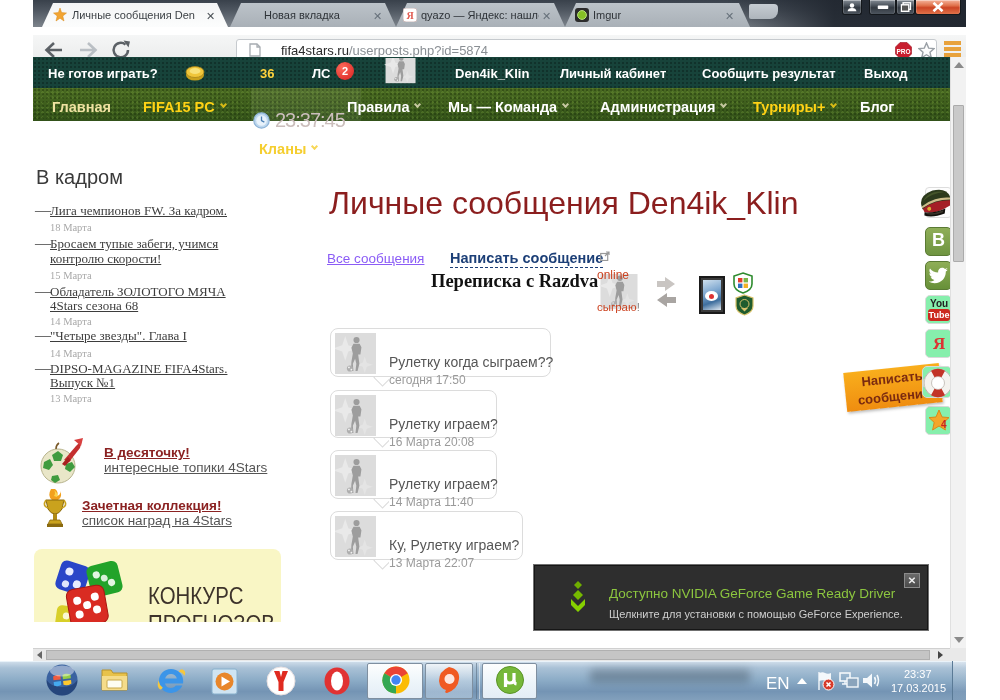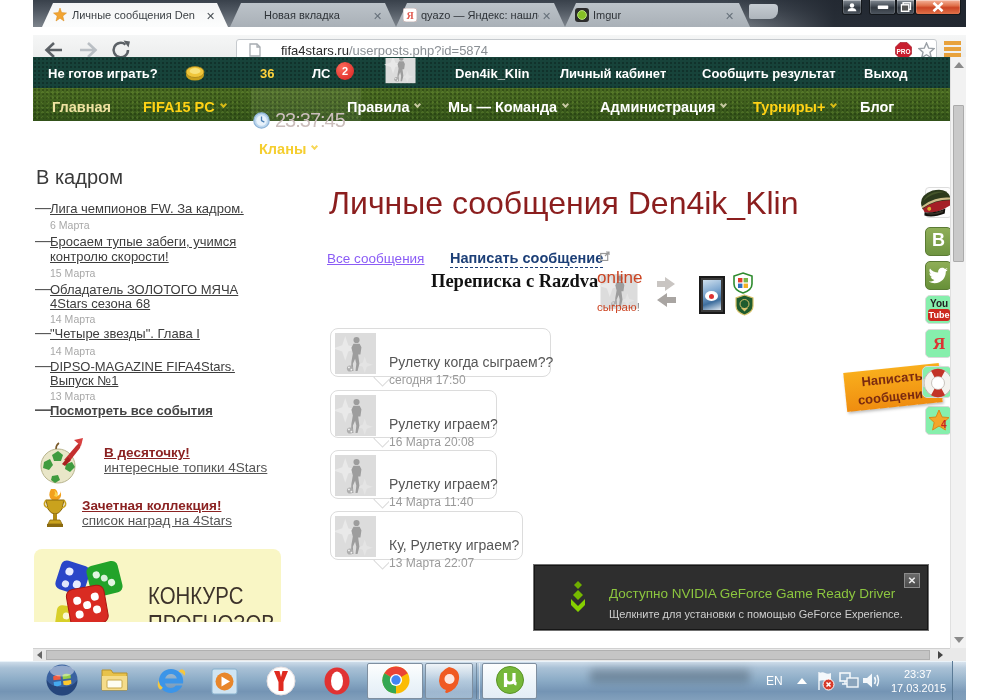--- a/index.html
+++ b/index.html
@@ -48,21 +48,21 @@
 #navbar { position:absolute; left:0; top:31px; width:917px; height:33px;
   background:radial-gradient(rgba(20,40,5,.35) 1px, transparent 1.5px), radial-gradient(rgba(120,160,60,.3) 1px, transparent 1.5px),
   linear-gradient(180deg,#4a6a22 0%,#3f5f1d 45%,#325119 100%);
   background-size:4px 4px, 5px 5px, 100% 100%; background-position:0 0, 2px 2px, 0 0;
   font-size:14.5px; font-weight:bold; }
 #navbar span { position:absolute; top:11px; color:#fff; }
 .caret { display:inline-block; width:5px; height:5px; border-left:2px solid currentColor;
   border-bottom:2px solid currentColor; transform:rotate(-45deg); margin-left:6px; vertical-align:5px; opacity:.8; }
 .slink { color:#3d3d3d; font-size:13px; text-decoration:underline; }
 .sdate { color:#a8a8a8; font-size:10.5px; }
-.sitem { position:absolute; left:2px; width:250px; line-height:19px; }
+.sitem { position:absolute; left:2px; width:250px; line-height:24px;font-family:Liberation Serif, serif; }
 .sitem .dash { color:#555; margin-right:4px; text-decoration:none; display:inline-block; width:11px; }
 .sitem.ind { padding-left:15px; }
 .msg { position:absolute; left:297px; height:49px; background:#fff; border:1px solid #dcdcdc; border-radius:8px; }
 .msg .ava { position:absolute; left:4px; top:4px; width:41px; height:41px; }
 .msg .d { position:absolute; left:58px; top:8px; font-size:12px; color:#9a9a9a; white-space:nowrap;margin-top:36px; }
 .msg .t { position:absolute; left:58px; top:25px; font-size:14px; color:#565656; white-space:nowrap; }
 .tail { position:absolute; left:340px; width:16px; height:10px; overflow:hidden; }
 .tail:before { content:""; position:absolute; left:3px; top:-6px; width:11px; height:11px;
   background:#fff; border:1px solid #dcdcdc; transform:rotate(45deg); }
 .ricon { position:absolute; left:892px; width:27px; height:29px;
@@ -222,33 +222,32 @@
       <svg width="17" height="17" viewBox="0 0 21 21">
           <circle cx="10.5" cy="10.5" r="9.5" fill="#bdd7ee" stroke="#8fb4d8" stroke-width="1.5"></circle>
           <circle cx="10.5" cy="10.5" r="6.5" fill="#e8f2fb"></circle>
           <path d="M10.5 5.5 L10.5 10.5 L14 12.5" stroke="#4a7fb5" stroke-width="1.6" fill="none"></path>
         </svg>
       <span style="position:absolute;left:22px;top:-3px;font-size:20px;color:#cbbebc;letter-spacing:-1px;">23:37:45</span>
     </div>
 
     <div style="position:absolute;left:3px;top:109px;font-size:20px;color:#3a3a3a;">В кадром</div>
     <div class="sitem" style="top:141px;"><span class="dash">—</span><span class="slink">Лига чемпионов FW. За кадром.</span></div>
-    <div class="sitem sdate ind" style="top:159px;">6 Марта</div>
+    <div class="sitem sdate ind" style="top:159px;">18 Марта</div>
     <div class="sitem" style="top:174px;"><span class="dash">—</span><span class="slink">Бросаем тупые забеги, учимся</span></div>
     <div class="sitem ind" style="top:189px;"><span class="slink">контролю скорости!</span></div>
     <div class="sitem sdate ind" style="top:207px;">15 Марта</div>
     <div class="sitem" style="top:222px;"><span class="dash">—</span><span class="slink">Обладатель ЗОЛОТОГО МЯЧА</span></div>
     <div class="sitem ind" style="top:236px;"><span class="slink">4Stars сезона 68</span></div>
     <div class="sitem sdate ind" style="top:253px;">14 Марта</div>
     <div class="sitem" style="top:266px;"><span class="dash">—</span><span class="slink">"Четыре звезды". Глава I</span></div>
     <div class="sitem sdate ind" style="top:285px;">14 Марта</div>
     <div class="sitem" style="top:299px;"><span class="dash">—</span><span class="slink">DIPSO-MAGAZINE FIFA4Stars.</span></div>
     <div class="sitem ind" style="top:313px;"><span class="slink">Выпуск №1</span></div>
     <div class="sitem sdate ind" style="top:330px;">13 Марта</div>
-    <div class="sitem" style="top:343px;font-weight:bold;"><span class="dash">—</span><span class="slink" style="color:#444;">Посмотреть все события</span></div>
 
     <svg style="position:absolute;left:3px;top:381px;" width="48" height="48" viewBox="0 0 48 48">
       <circle cx="22" cy="28" r="17" fill="#e9e6c8" stroke="#b8b48e" stroke-width="1"></circle>
       <path d="M22 13 l5 4 -2 6 -7 0 -2 -6 Z" fill="#3f9b3f"></path>
       <path d="M8 24 l6 -3 3 6 -4 5 -6 -2 Z" fill="#3f9b3f"></path>
       <path d="M30 26 l6 -2 3 5 -5 5 -5 -3 Z" fill="#3f9b3f"></path>
       <path d="M16 38 l6 -1 2 5 -5 3 -4 -3 Z" fill="#3f9b3f"></path>
       <path d="M20 11 q0 -4 3 -6" stroke="#7a5a2a" stroke-width="1.6" fill="none"></path>
       <path d="M28 22 L40 8 L46 2 L44 10 L33 24 Z" fill="#c42f2f"></path>
       <path d="M38 2 L47 0 L45 8 Z" fill="#d84040"></path>
@@ -304,21 +303,21 @@
     <div style="position:absolute;left:294px;top:194px;font-size:13.5px;color:#8b5cf6;text-decoration:underline;">Все сообщения</div>
     <div style="position:absolute;left:417px;top:193px;font-size:14.5px;font-weight:bold;color:#1c3f77;border-bottom:1.5px dashed #1c3f77;padding-bottom:1px;">Написать сообщение</div>
     <svg style="position:absolute;left:567px;top:194px;" width="10" height="10" viewBox="0 0 10 10">
         <rect x="0.7" y="2.5" width="7" height="7" fill="none" stroke="#999" stroke-width="1.2"></rect>
         <path d="M5 5 L9 1 M6 1 L9 1 L9 4" stroke="#999" stroke-width="1.2" fill="none"></path>
       </svg>
     <div style="position:absolute;left:398px;top:214px;font-size:18.5px;font-weight:bold;color:#111;font-family:'Liberation Serif',serif;">Переписка с Razdva</div>
     <svg class="pava" style="position:absolute;left:565px;top:217px;" width="42" height="37" viewBox="0 2 40 36">
         <use href="#avsym"></use>
       </svg>
-    <div style="position:absolute;left:564px;top:211px;font-size:17px;color:#cc4422;">online</div>
+    <div style="position:absolute;left:564px;top:211px;font-size:12px;color:#cc4422;">online</div>
     <div style="position:absolute;left:564px;top:244px;font-size:11.5px;color:#cc4422;">сыграю<span style="color:#888;">!</span></div>
     <svg style="position:absolute;left:622px;top:219px;" width="23" height="33" viewBox="0 0 23 33">
         <path d="M10 1 L20 8 L10 15 L10 11 L2 11 L2 5 L10 5 Z" fill="#c9c5c2"></path>
         <path d="M12 17 L2 24 L12 31 L12 27 L21 27 L21 21 L12 21 Z" fill="#a9a5a2"></path>
       </svg>
     <div style="position:absolute;left:666px;top:219px;width:26px;height:38px;background:#3a3a3a;border:2px solid #1a1a1a;">
       <div style="position:absolute;left:2px;top:2px;width:18px;height:30px;background:linear-gradient(160deg,#cfe0ee 0%,#7fa8d0 40%,#3f6f9e 70%,#dfe8f0 100%);"></div>
       <div style="position:absolute;left:4px;top:13px;width:13px;height:10px;border-radius:50%;background:#fff;"></div>
         <div style="position:absolute;left:8px;top:16px;width:5px;height:5px;border-radius:50%;background:#d33;"></div>
     </div>
@@ -499,21 +498,21 @@
   <div style="position:absolute;left:479px;top:2px;width:1px;height:36px;background:rgba(255,255,255,.5);"></div>
 
   <div class="tbox" style="left:482px;width:55px;background:linear-gradient(180deg,#fdfefe,#eef5fa 50%,#e3edf6);"></div>
   <svg class="tbicon" style="left:495px;top:4px;" width="30" height="30" viewBox="0 0 30 30">
     <circle cx="15" cy="15" r="13.5" fill="#76b83a" stroke="#5a9428" stroke-width="1"></circle>
     <path d="M10.5 8 L10.5 22" stroke="#fff" stroke-width="3.2" fill="none"></path>
     <path d="M10.5 14 Q10.5 18 14.8 18 Q19 18 19 14.5 L19 8" stroke="#fff" stroke-width="3.2" fill="none"></path>
     <path d="M19 15 Q19 18.6 21.5 19" stroke="#fff" stroke-width="3" fill="none"></path>
   </svg>
 
-  <div style="position:absolute;left:766px;top:13px;font-size:12px;color:#fff;">EN</div>
+  <div style="position:absolute;left:766px;top:13px;font-size:17px;color:#fff;">EN</div>
   <div style="position:absolute;left:797px;top:17px;width:0;height:0;border-left:5px solid transparent;border-right:5px solid transparent;border-bottom:6px solid #fff;"></div>
   <svg style="position:absolute;left:815px;top:10px;" width="20" height="20" viewBox="0 0 20 20">
     <path d="M4 1 L4 19" stroke="#e8eef4" stroke-width="1.6"></path>
     <path d="M4 2 Q8 0.5 10 2 Q13 3.5 16 2 L16 10 Q13 11.5 10 10 Q8 8.5 4 10 Z" fill="#f4f8fb"></path>
     <circle cx="13.5" cy="13.5" r="5.5" fill="#d63a2a" stroke="#fff" stroke-width="1"></circle>
     <path d="M11.5 11.5 L15.5 15.5 M15.5 11.5 L11.5 15.5" stroke="#fff" stroke-width="1.6"></path>
   </svg>
   <svg style="position:absolute;left:839px;top:11px;" width="20" height="18" viewBox="0 0 20 18">
     <rect x="1" y="1" width="10" height="8" fill="none" stroke="#f4f8fb" stroke-width="1.6"></rect>
     <path d="M6 9 L6 12 M3 12 L9 12" stroke="#f4f8fb" stroke-width="1.4"></path>

